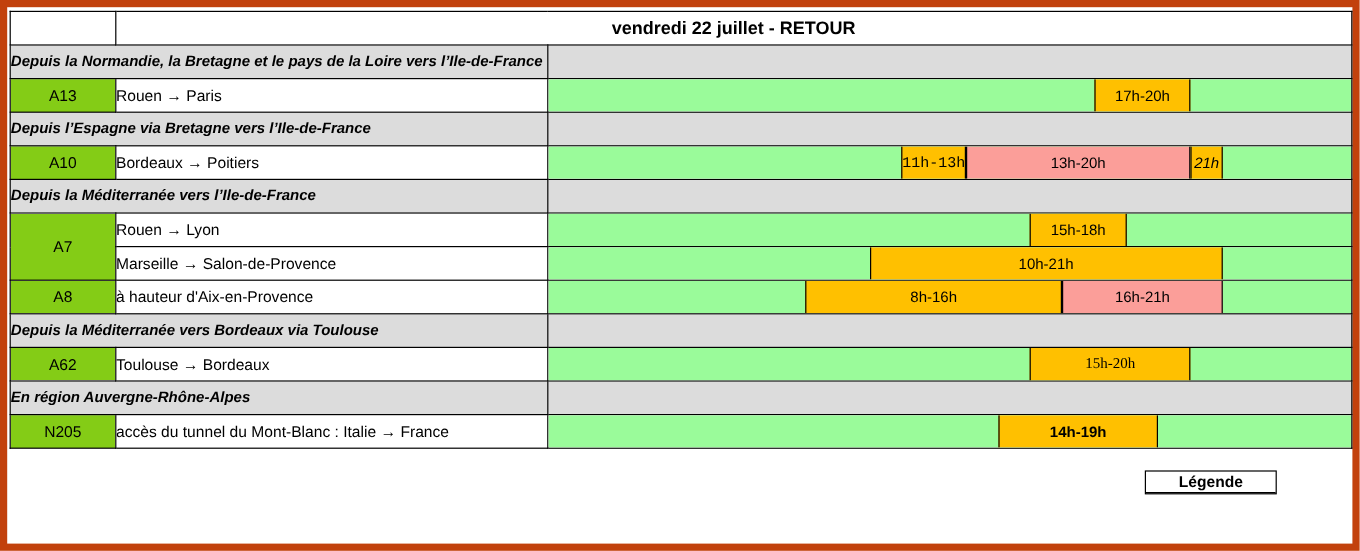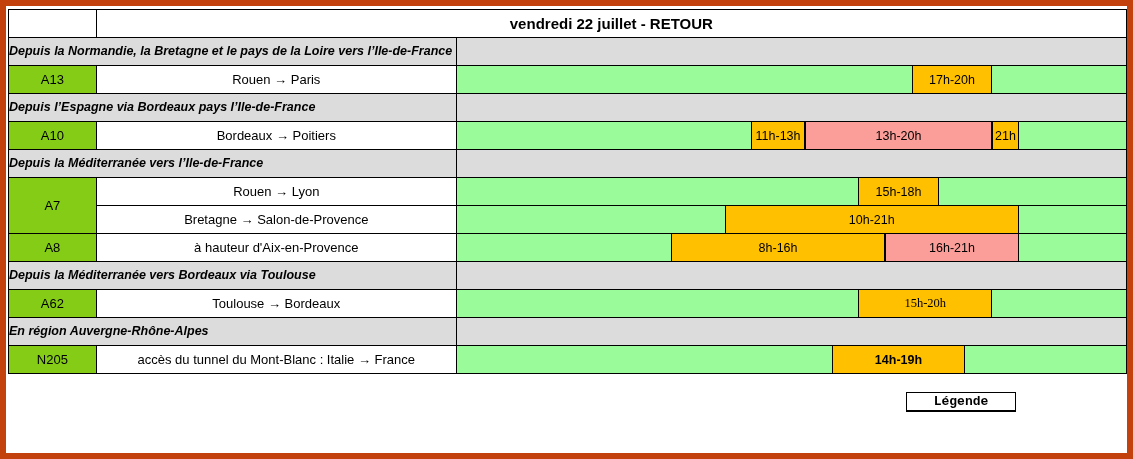--- a/index.html
+++ b/index.html
@@ -22,35 +22,35 @@
   table.main tr{height:28px;}
   table.main td{border:1px solid var(--border);padding:0;overflow:hidden;vertical-align:middle;}
   td.corner{border:none;background:transparent;}
   td.title{font-weight:bold;font-size:15px;text-align:center;}
   td.section-cell{
     background:var(--section-bg);font-weight:bold;font-style:italic;
     font-size:12.5px;line-height:13px;text-align:left;padding:0 4px;margin-left:36px;
   }
   td.section-empty{background:var(--section-bg);}
   td.code-cell{font-size:13px;text-align:center;background:#84cc16;}
-  td.route-cell{font-size:13px;text-align:center;background:#fff;}
+  td.route-cell{font-size:13px;background:#fff;}
   td.timeline-cell{position:relative;padding:0;}
   .track{position:absolute;inset:0;background:var(--fluide);text-align:center;}
   .seg{
     position:absolute;top:0;height:100%;box-sizing:border-box;
     border-left:1px solid var(--border);border-right:1px solid var(--border);
     display:flex;align-items:center;justify-content:center;
     font-size:12.5px;white-space:nowrap;
   }
   .seg-dense{background:var(--dense);}
   .seg-sature{background:var(--sature);}
 
   .legend{
-    position:absolute;left:900px;top:386px;width:110px;
-    border:1px solid var(--border);box-sizing:border-box;font-size:13px;background:#fff;font-family:Liberation Mono, monospace;
+    position:absolute;left:948px;top:386px;width:110px;
+    border:1px solid var(--border);box-sizing:border-box;font-size:13px;background:#fff;
   }
   .legend-title{height:17px;line-height:17px;text-align:center;font-weight:bold;border-bottom:1px solid var(--border);}
   .legend-row{display:flex;height:17px;border-bottom:1px solid var(--border);}
   .legend-row:last-child{border-bottom:none;}
   .legend-swatch{width:55px;box-sizing:border-box;border-right:1px solid var(--border);}
   .legend-label{flex:1;text-align:center;line-height:16px;}
 </style>
 </head>
 <body>
 
@@ -76,49 +76,49 @@
         <tr>
           <td class="code-cell">A13</td>
           <td class="route-cell">Rouen → Paris</td>
           <td class="timeline-cell">
             <div class="track">
               <div class="seg seg-dense" style="left: 68%; width: 12%;">17h-20h</div>
             </div>
           </td>
         </tr>
         <tr>
-          <td class="section-cell" colspan="2">Depuis l’Espagne via Bordeaux pays l’Ile-de-France</td>
+          <td class="section-cell" colspan="2">Depuis l’Espagne via Bretagne vers l’Ile-de-France</td>
           <td class="section-empty"></td>
         </tr>
         <tr>
           <td class="code-cell">A10</td>
           <td class="route-cell">Bordeaux → Poitiers</td>
           <td class="timeline-cell">
             <div class="track">
-              <div class="seg seg-dense" style="left: 44%; width: 8%;">11h-13h</div>
+              <div class="seg seg-dense" style="left: 44%; width: 8%; font-family: Liberation Mono, monospace;">11h-13h</div>
               <div class="seg seg-sature" style="left: 52%; width: 28%;">13h-20h</div>
-              <div class="seg seg-dense" style="left: 80%; width: 4%;">21h</div>
+              <div class="seg seg-dense" style="left: 80%; width: 4%; font-style: italic;">21h</div>
             </div>
           </td>
         </tr>
         <tr>
           <td class="section-cell" colspan="2">Depuis la Méditerranée vers l’Ile-de-France</td>
           <td class="section-empty"></td>
         </tr>
         <tr>
           <td class="code-cell" rowspan="2">A7</td>
           <td class="route-cell">Rouen → Lyon</td>
           <td class="timeline-cell">
             <div class="track">
               <div class="seg seg-dense" style="left: 60%; width: 12%;">15h-18h</div>
             </div>
           </td>
         </tr>
         <tr>
-          <td class="route-cell">Bretagne → Salon-de-Provence</td>
+          <td class="route-cell">Marseille → Salon-de-Provence</td>
           <td class="timeline-cell">
             <div class="track">
               <div class="seg seg-dense" style="left: 40%; width: 44%;">10h-21h</div>
             </div>
           </td>
         </tr>
         <tr>
           <td class="code-cell">A8</td>
           <td class="route-cell">à hauteur d'Aix-en-Provence</td>
           <td class="timeline-cell">

